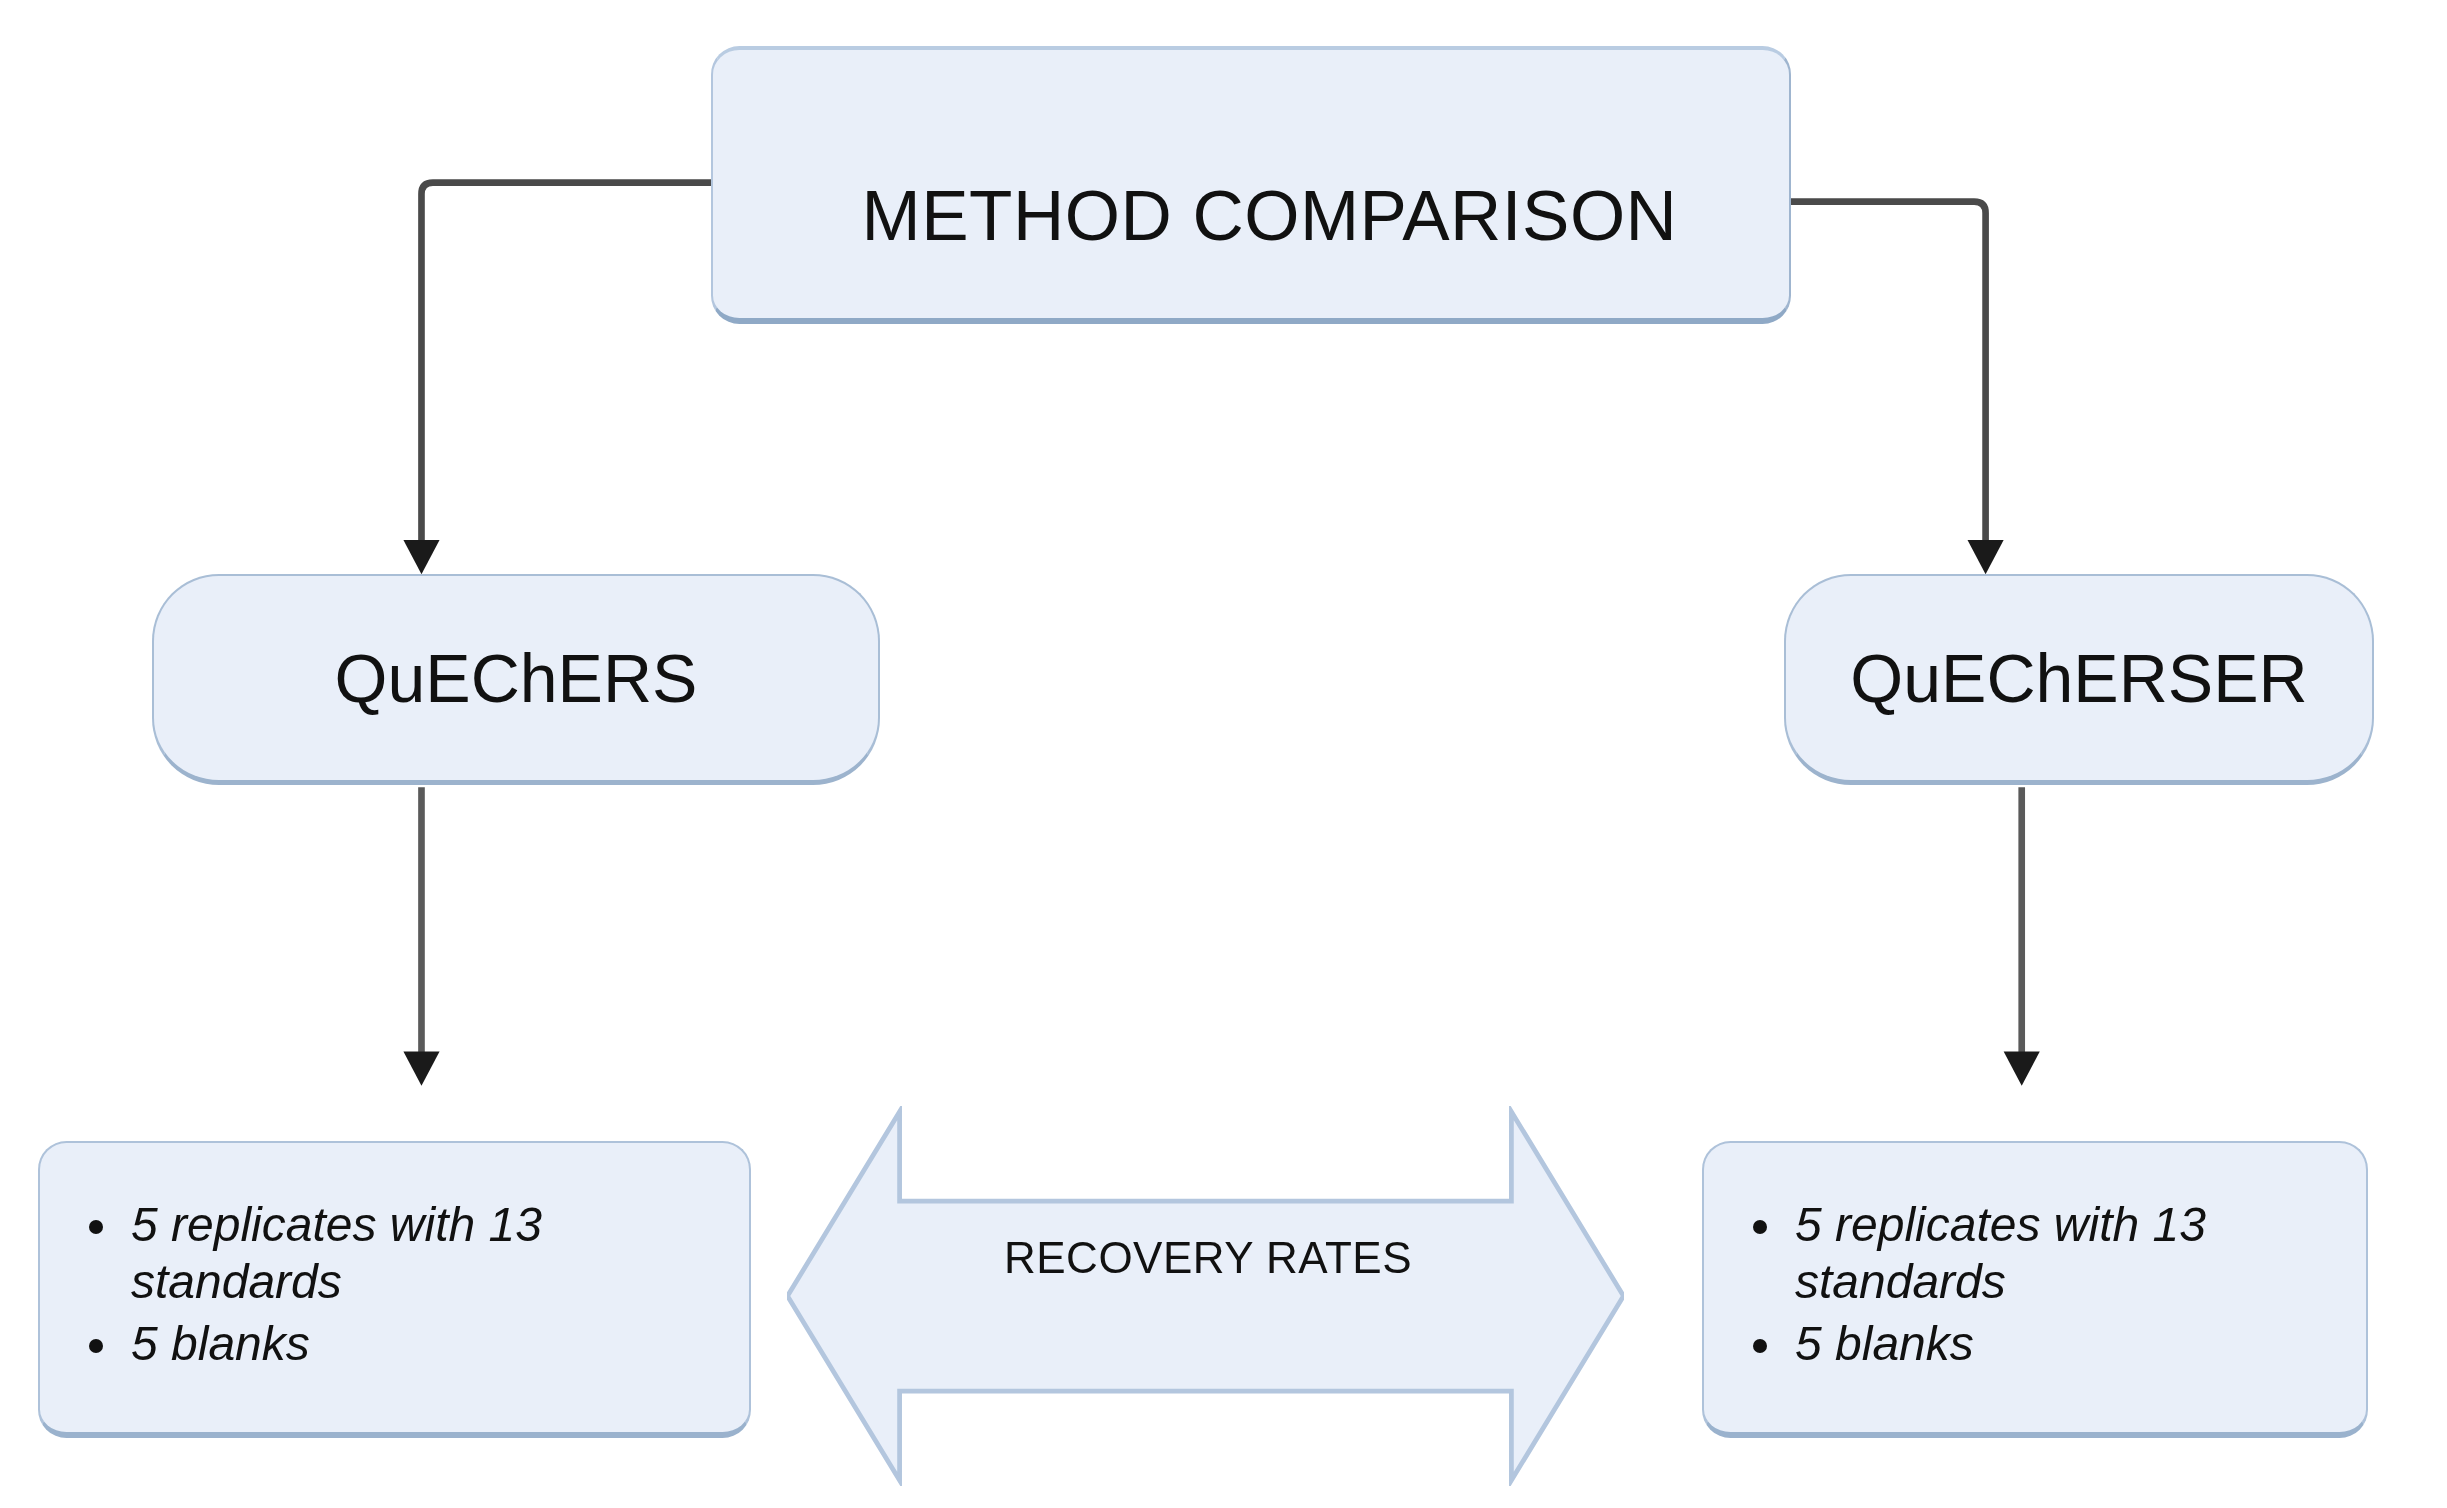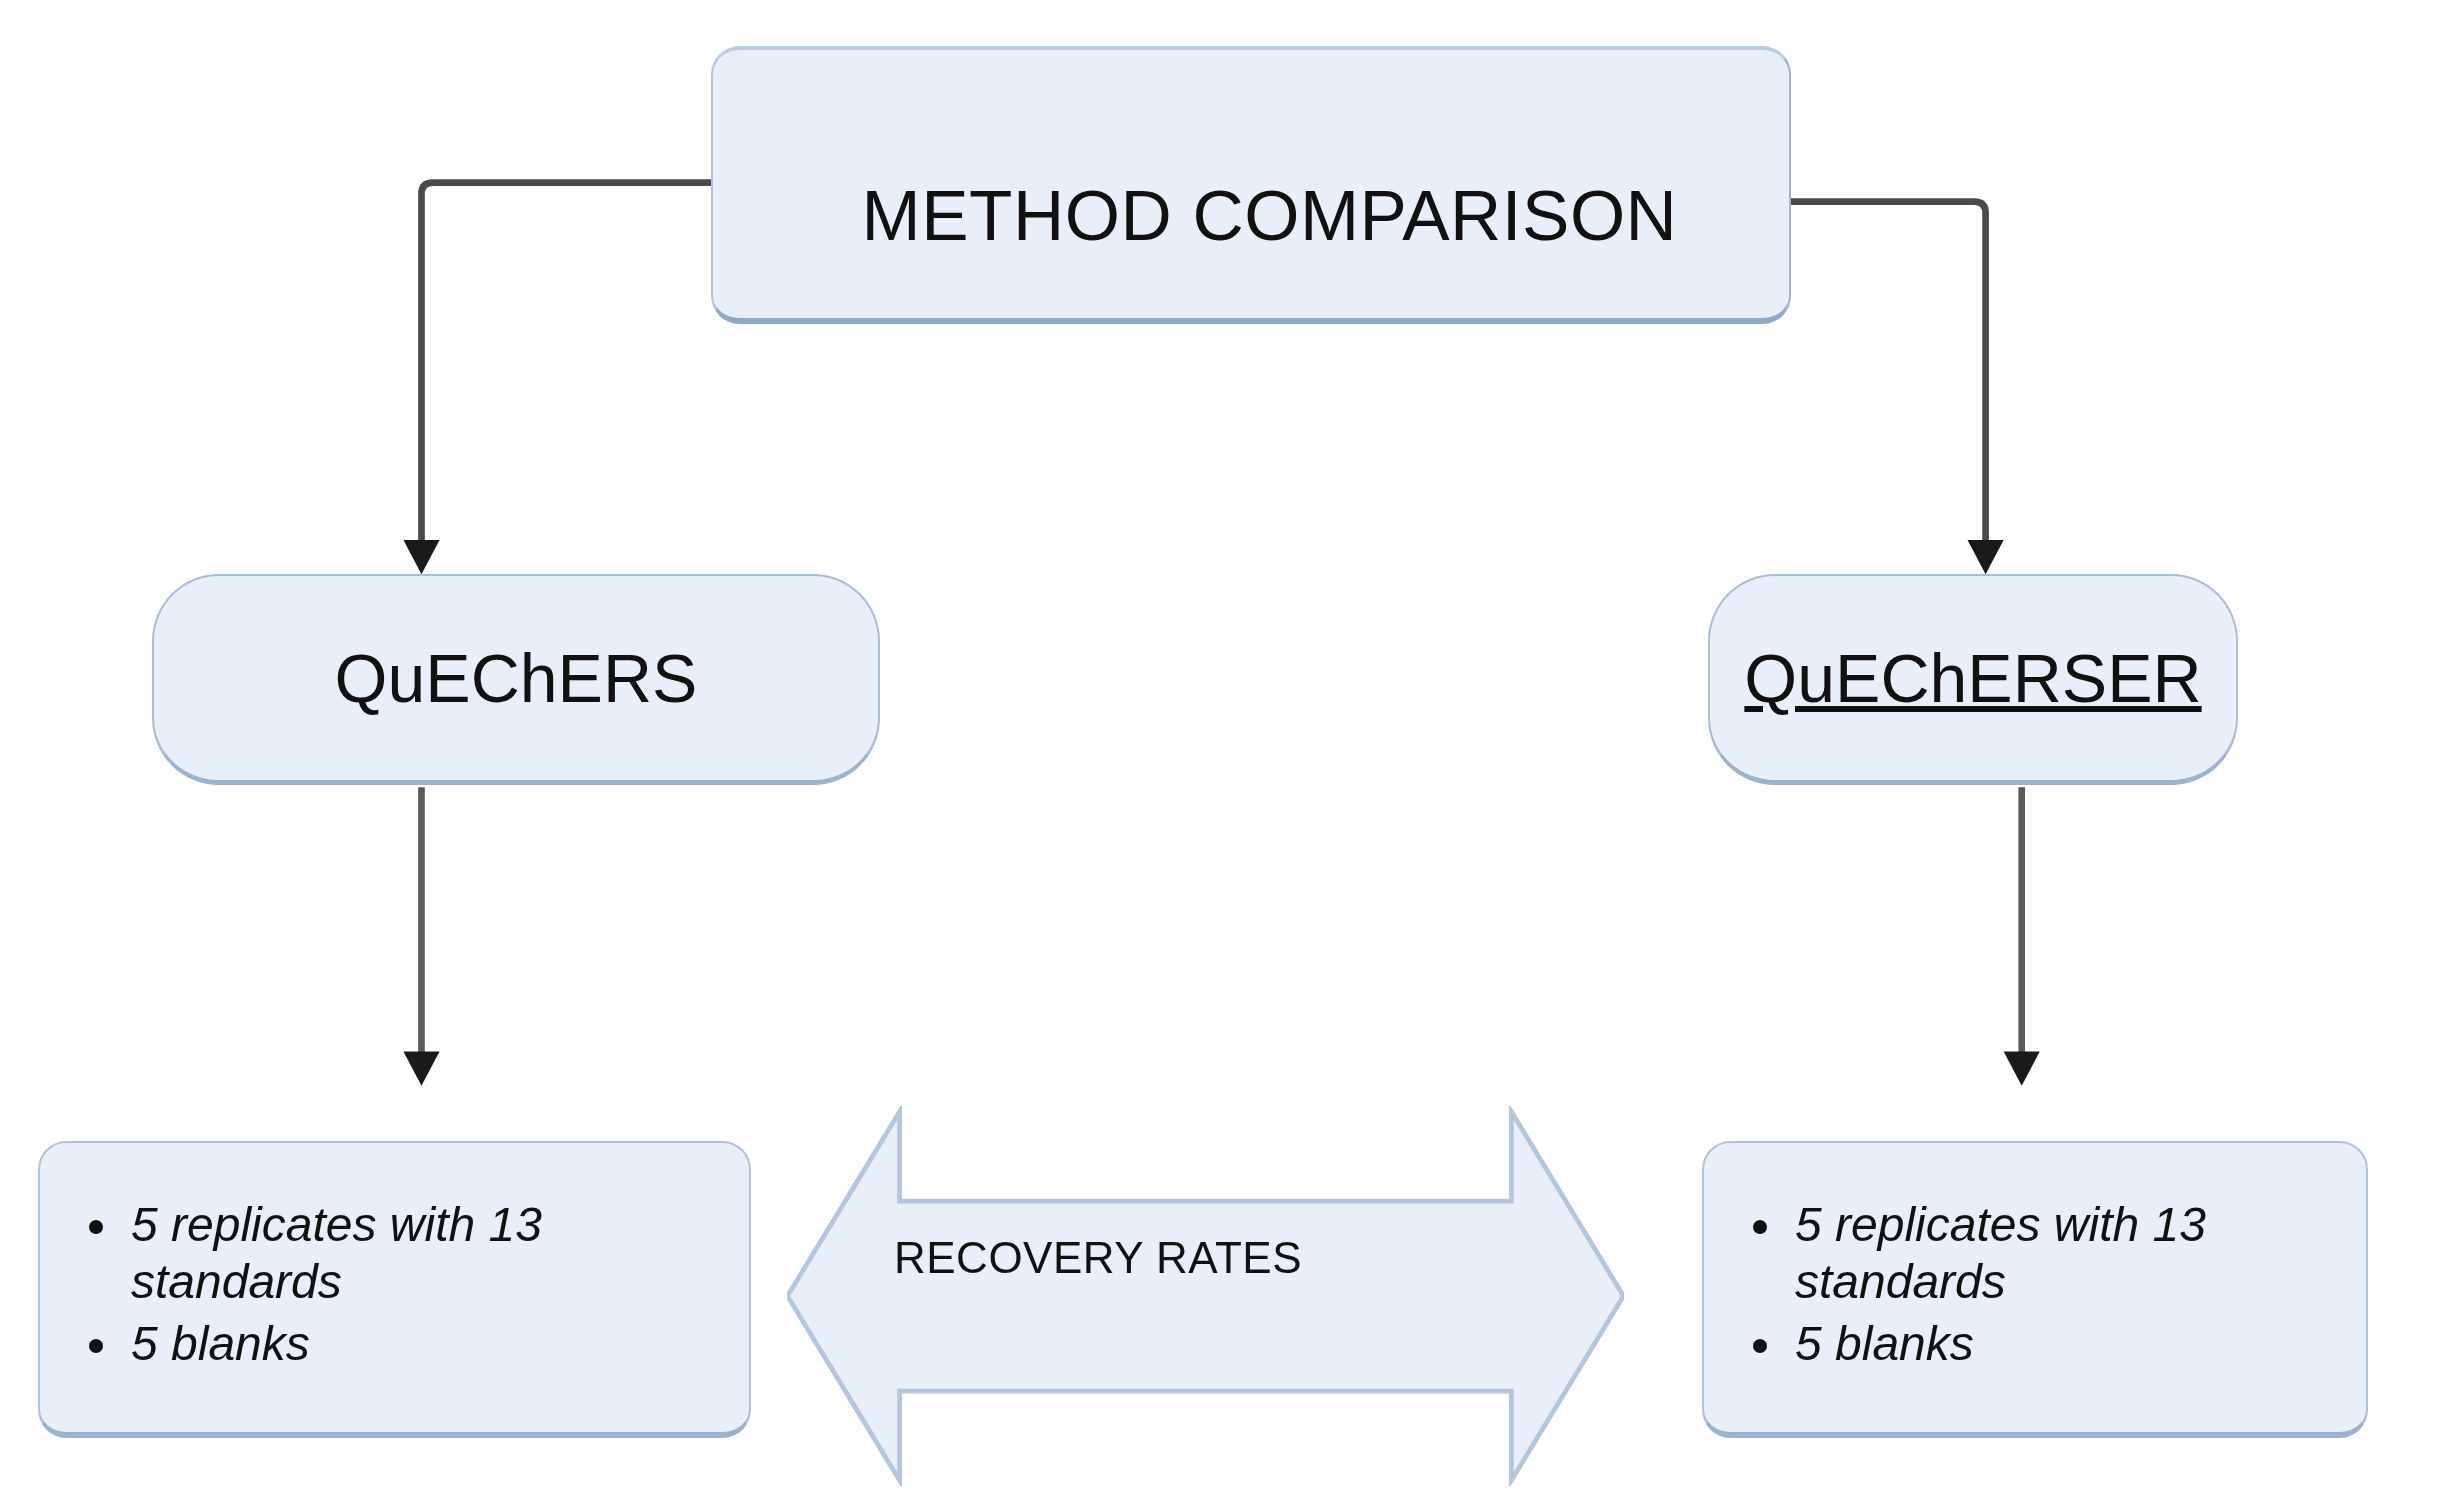--- a/index.html
+++ b/index.html
@@ -58,24 +58,23 @@
     border-bottom-width: 5.7px;
     border-color: #a9bed6;
     border-bottom-color: #9cb3cd;
   }
   #node-quechers {
     left: 152px;
     top: 574px;
     width: 728px;
   }
   #node-quecherser {
-    left: 1708px;
+    left: 1784px;
     top: 574px;
-    width: 530px;
-    text-decoration: underline;
+    width: 590px;
   }
   .node-pill .node-label {
     font-size: 68px;
     line-height: 1;
   }
 
   
   .node-list {
     top: 1141px;
     height: 297px;
@@ -137,21 +136,21 @@
     left: 787px;
     top: 1106px;
     width: 837px;
     height: 380px;
   }
   #recovery-arrow-label {
     position: absolute;
     left: 894px;
     top: 1229px;
     width: 628px;
-    text-align: left;
+    text-align: center;
     font-size: 44px;
     line-height: 1.34;
     color: #111111;
     letter-spacing: 0.5px;
   }
 </style>
 </head>
 <body>
 
 <div id="canvas">

